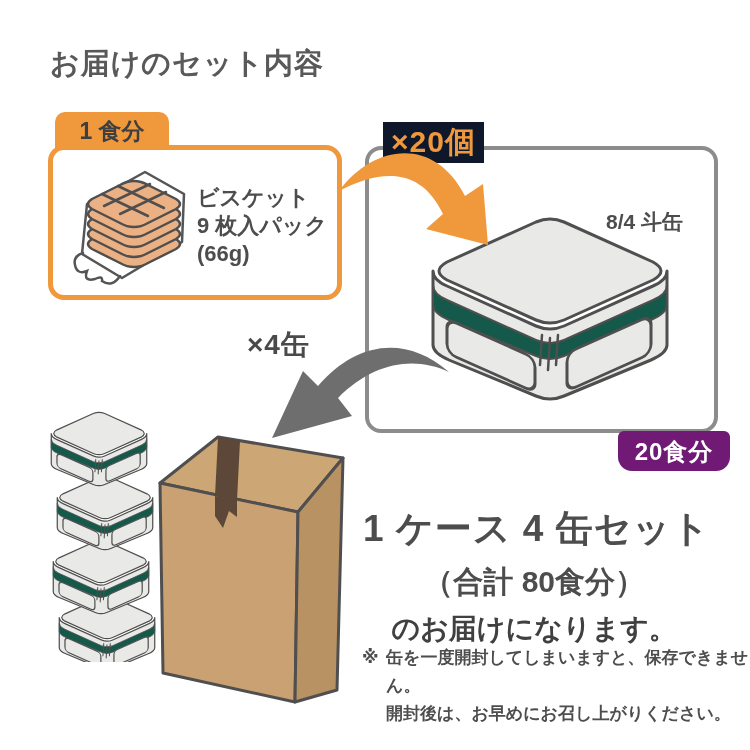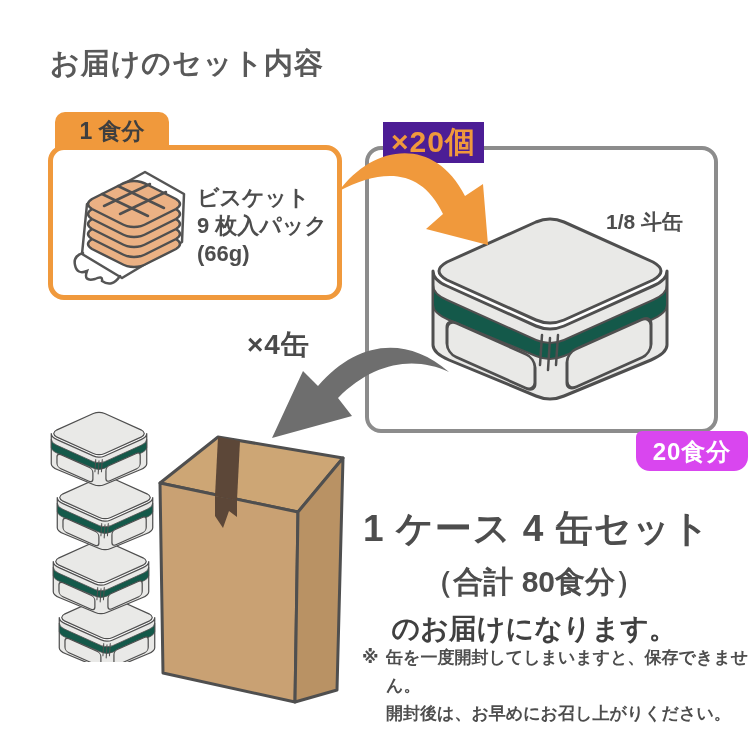--- a/index.html
+++ b/index.html
@@ -25,26 +25,26 @@
     left:197px;top:184px;font-size:22px;font-weight:600;line-height:28px;
     color:#4D4D4D;z-index:4;
   }
   
   #can-box{
     left:365px;top:146px;width:345px;height:279px;background:#fff;
     border:4px solid #8C8C8C;border-radius:16px;z-index:1;
   }
   #x20-label{
     left:383px;top:122px;font-size:30px;font-weight:bold;color:#F0993C;
-    background:#4c1d95;padding:0 8px;z-index:5;letter-spacing:1px;
+    background:#0f172a;padding:0 8px;z-index:5;letter-spacing:1px;
   }
   #quarter-can-label{left:606px;top:208px;font-size:21px;font-weight:600;color:#4D4D4D;z-index:4;}
   #big-can-svg{left:425px;top:213px;z-index:3;}
   #servings-badge{
-    left:636px;top:431px;width:112px;height:40px;background:#d946ef;
+    left:618px;top:431px;width:112px;height:40px;background:#701a75;
     border-radius:6px 6px 14px 14px;text-align:center;line-height:41px;
     font-size:24px;font-weight:bold;color:#ffffff;z-index:4;letter-spacing:1px;
   }
   
   #x4-label{left:247px;top:326px;font-size:28px;font-weight:bold;color:#4A4A4A;z-index:5;letter-spacing:1px;text-align:center;}
   #stack-svg{left:44px;top:352px;z-index:2;}
   #carton-svg{left:140px;top:415px;z-index:3;}
   #arrows-svg{left:0;top:0;z-index:6;pointer-events:none;}
   
   #summary{left:358px;top:504px;z-index:4;text-align:center;}
@@ -107,21 +107,21 @@
 
   <div class="abs" id="biscuit-text">
     <div>ビスケット</div>
     <div>9 枚入パック</div>
     <div>(66g)</div>
   </div>
 
   <div class="abs" id="x20-label">×20個</div>
 
   <div class="abs" id="can-box"></div>
-  <div class="abs" id="quarter-can-label">1/8 斗缶</div>
+  <div class="abs" id="quarter-can-label">8/4 斗缶</div>
 
   <svg class="abs" id="big-can-svg" width="250" height="192" viewBox="0 0 250 192">
     <use href="#tin"></use>
   </svg>
 
   <div class="abs" id="servings-badge">
     <span>20食分</span>
   </div>
 
   <div class="abs" id="x4-label">×4缶</div>

